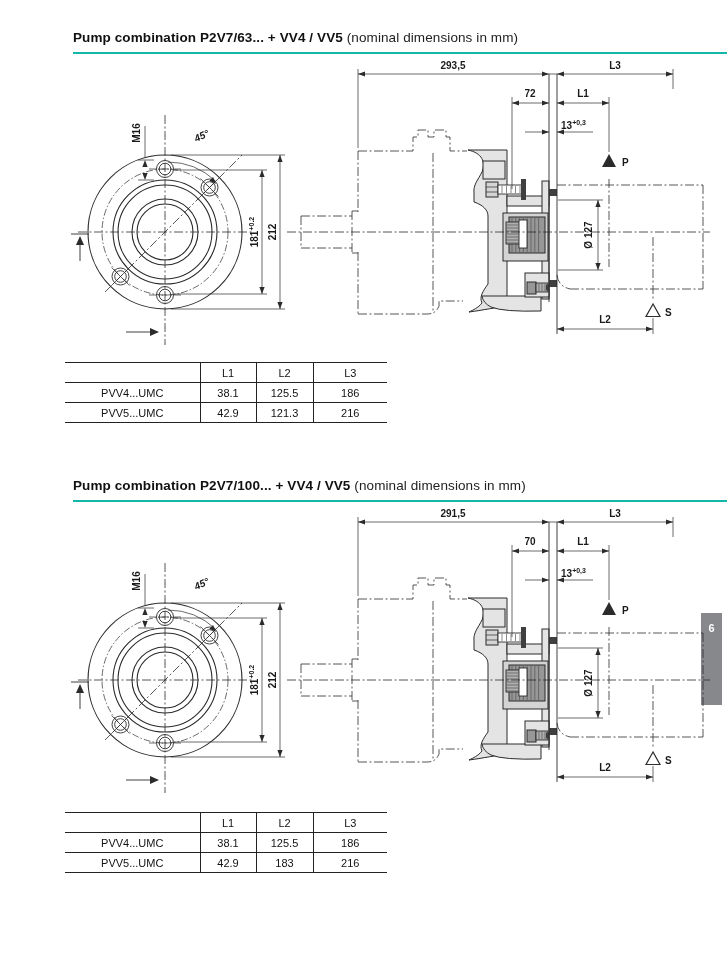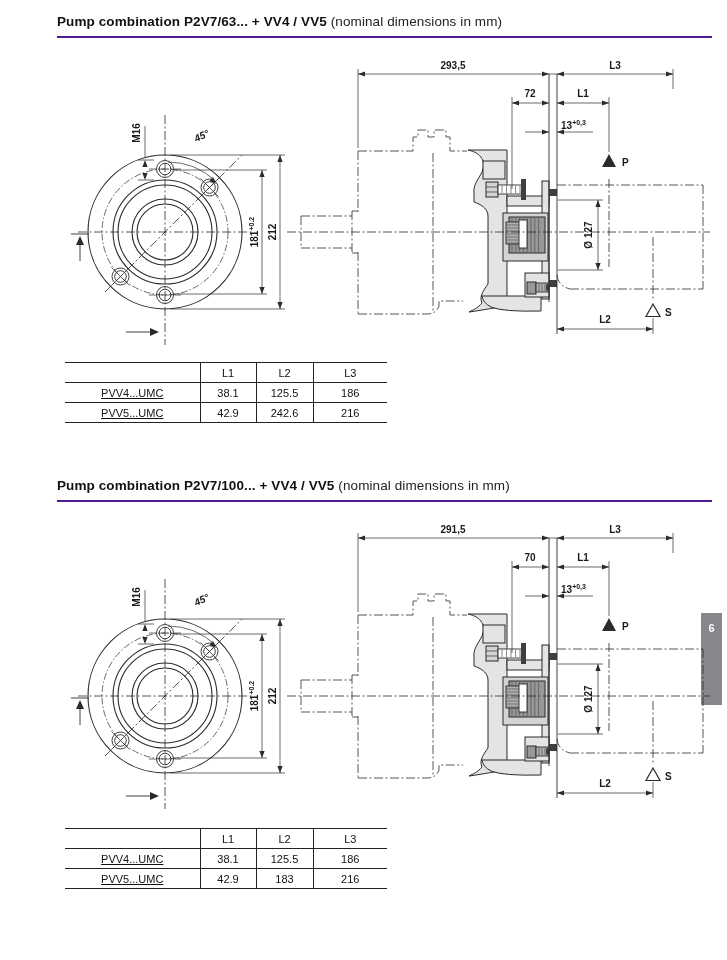--- a/index.html
+++ b/index.html
@@ -1,21 +1,21 @@
 <!DOCTYPE html>
 <html><head>
 <meta charset="utf-8">
 <style>
   html,body{margin:0;padding:0;background:#fff;}
   .page{position:relative;width:727px;height:960px;background:#ffffff;overflow:hidden;
         font-family:"Liberation Sans",sans-serif;}
   .block{position:absolute;left:0;width:727px;height:452px;}
-  .title{position:absolute;left:57px;top:14px;width:655px;margin:0;
+  .title{position:absolute;left:57px;top:14px;width:655px;margin:16px;
          font-size:13.5px;font-weight:bold;color:#111;
-         border-bottom:2px solid #4c1d95;padding-bottom:7px;letter-spacing:.1px;}
+         border-bottom:2px solid #14b8a6;padding-bottom:7px;letter-spacing:.1px;}
   .title .tn{font-weight:normal;color:#222;}
   .dwg{position:absolute;left:55px;top:49px;width:665px;height:305px;overflow:visible;}
   
   .ln{fill:none;stroke:#2b2b2b;stroke-width:1.1;stroke-linejoin:round;}
   .ln2{fill:none;stroke:#2b2b2b;stroke-width:0.9;}
   .thin{fill:none;stroke:#2b2b2b;stroke-width:0.7;}
   .cl{fill:none;stroke:#2b2b2b;stroke-width:0.8;stroke-dasharray:9 2.5 2 2.5;}
   .cl2{fill:none;stroke:#2b2b2b;stroke-width:0.7;stroke-dasharray:7 2 1.6 2;}
   .arr{fill:#2b2b2b;stroke:none;}
   .tri{fill:#ffffff;stroke:#2b2b2b;stroke-width:1.2;}
@@ -26,21 +26,21 @@
   .fd{fill:#979797;stroke:#2b2b2b;stroke-width:1;}
   .fw{fill:#ffffff;stroke:#2b2b2b;stroke-width:0.9;}
   .fk{fill:#3f3f3f;stroke:none;}
   .hat{stroke:#555;stroke-width:0.7;}
   
   .dims{position:absolute;left:65px;border-collapse:collapse;table-layout:fixed;
         font-size:11px;color:#111;border-top:1.6px solid #222;border-bottom:1.6px solid #222;}
   .dims tr{border-bottom:1.1px solid #222;}
   .dims th,.dims td{border-left:1.1px solid #222;height:19px;text-align:center;
         font-weight:normal;padding:0;}
-  .dims th:first-child,.dims td:first-child{border-left:none;text-decoration:underline;}
+  .dims th:first-child,.dims td:first-child{border-left:none;}
   
   .side-tab{position:absolute;left:701px;top:613px;width:21px;height:92px;
         background:#87888c;color:#fff;font-size:11px;font-weight:bold;
         text-align:center;padding-top:9px;box-sizing:border-box;}
 </style>
 </head>
 <body>
 
 <div class="page">
 
@@ -237,28 +237,28 @@
       </tr>
       <tr>
         <td>PVV4...UMC</td>
         <td>38.1</td>
         <td>125.5</td>
         <td>186</td>
       </tr>
       <tr>
         <td>PVV5...UMC</td>
         <td>42.9</td>
-        <td>242.6</td>
+        <td>121.3</td>
         <td>216</td>
       </tr>
     </tbody>
       </table>
   </section>
 
-  <section class="block" style="top:464px;">
+  <section class="block" style="top:448px;">
     <h2 class="title"><span class="tb">Pump combination P2V7/100... + VV4 / VV5</span> <span class="tn">(nominal dimensions in mm)</span></h2>
 
     <svg id="dwg1" class="dwg" viewBox="0 0 665 305">
         <g>
           <line x1="110" y1="66" x2="110" y2="296" class="cl"></line>
           <line x1="23" y1="183" x2="197" y2="183" class="cl"></line>
           <line x1="50" y1="243" x2="187" y2="106" class="cl"></line>
           <circle cx="110" cy="183" r="77" class="ln"></circle>
           <circle cx="110" cy="183" r="52" class="ln"></circle>
           <circle cx="110" cy="183" r="47" class="ln"></circle>

